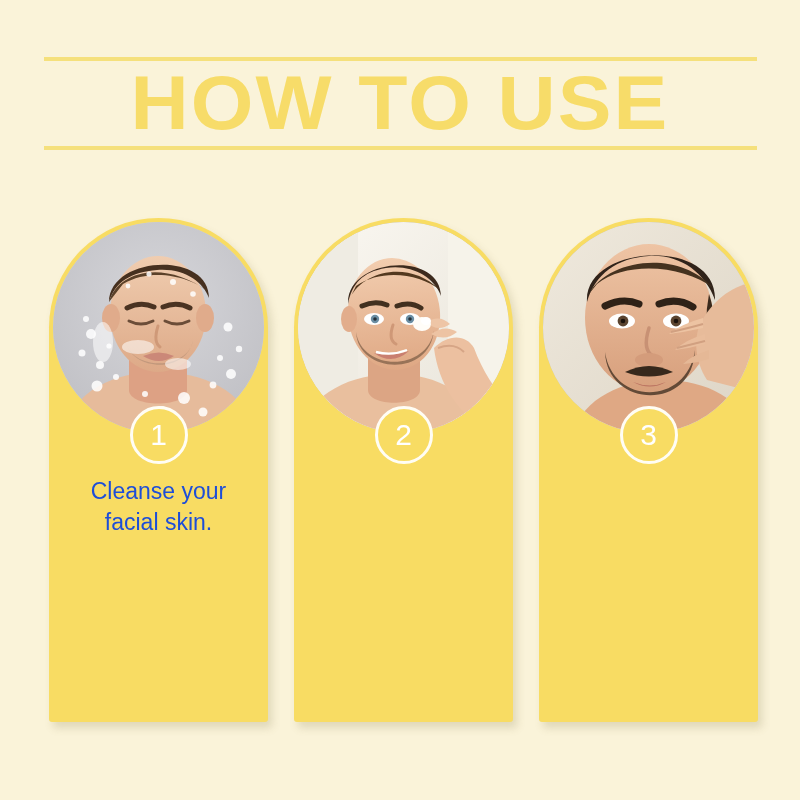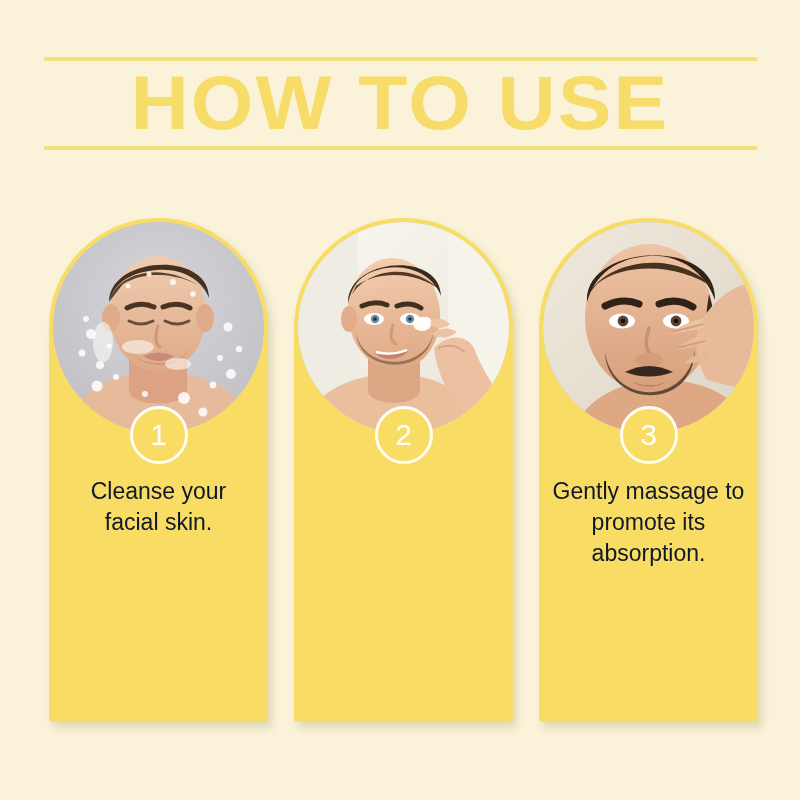--- a/index.html
+++ b/index.html
@@ -102,21 +102,21 @@
     font-weight: normal;
     font-family: "Liberation Sans", sans-serif;
   }
 
   .caption {
     position: absolute;
     left: 12px;
     top: 258px;
     width: 195px;
     text-align: center;
-    color: #0f172a;
+    color: #1d4ed8;
     font-size: 23px;
     line-height: 31px;
     font-family: "Liberation Sans", sans-serif;
   }
 </style>
 </head>
 <body>
 
 <div id="header">
   <div class="rule" id="rule-top"></div>
@@ -313,16 +313,15 @@
           <path d="M211 60 C 186 64, 168 82, 158 100 C 150 116, 152 140, 164 158 L 211 170 Z" fill="#e7bb9a"></path>
           <path d="M160 96 q-22 6 -34 16 q16 -2 34 -6 Z" fill="#edc3a2"></path>
           <path d="M162 112 q-20 6 -30 16 q16 -2 30 -6 Z" fill="#e9bd9c"></path>
           <path d="M166 128 q-18 6 -26 14 q14 -1 26 -5 Z" fill="#e5b896"></path>
           <path d="M128 110 q18 -4 32 -8" stroke="#d1a081" stroke-width="2" fill="none"></path>
           <path d="M134 126 q16 -4 28 -7" stroke="#d1a081" stroke-width="2" fill="none"></path>
         </g>
       </svg>
     </div>
     <div class="badge">3</div>
-    <div class="caption">Gently massage to promote its absorption.</div>
   </div>
 
 </div>
 
 </body></html>

